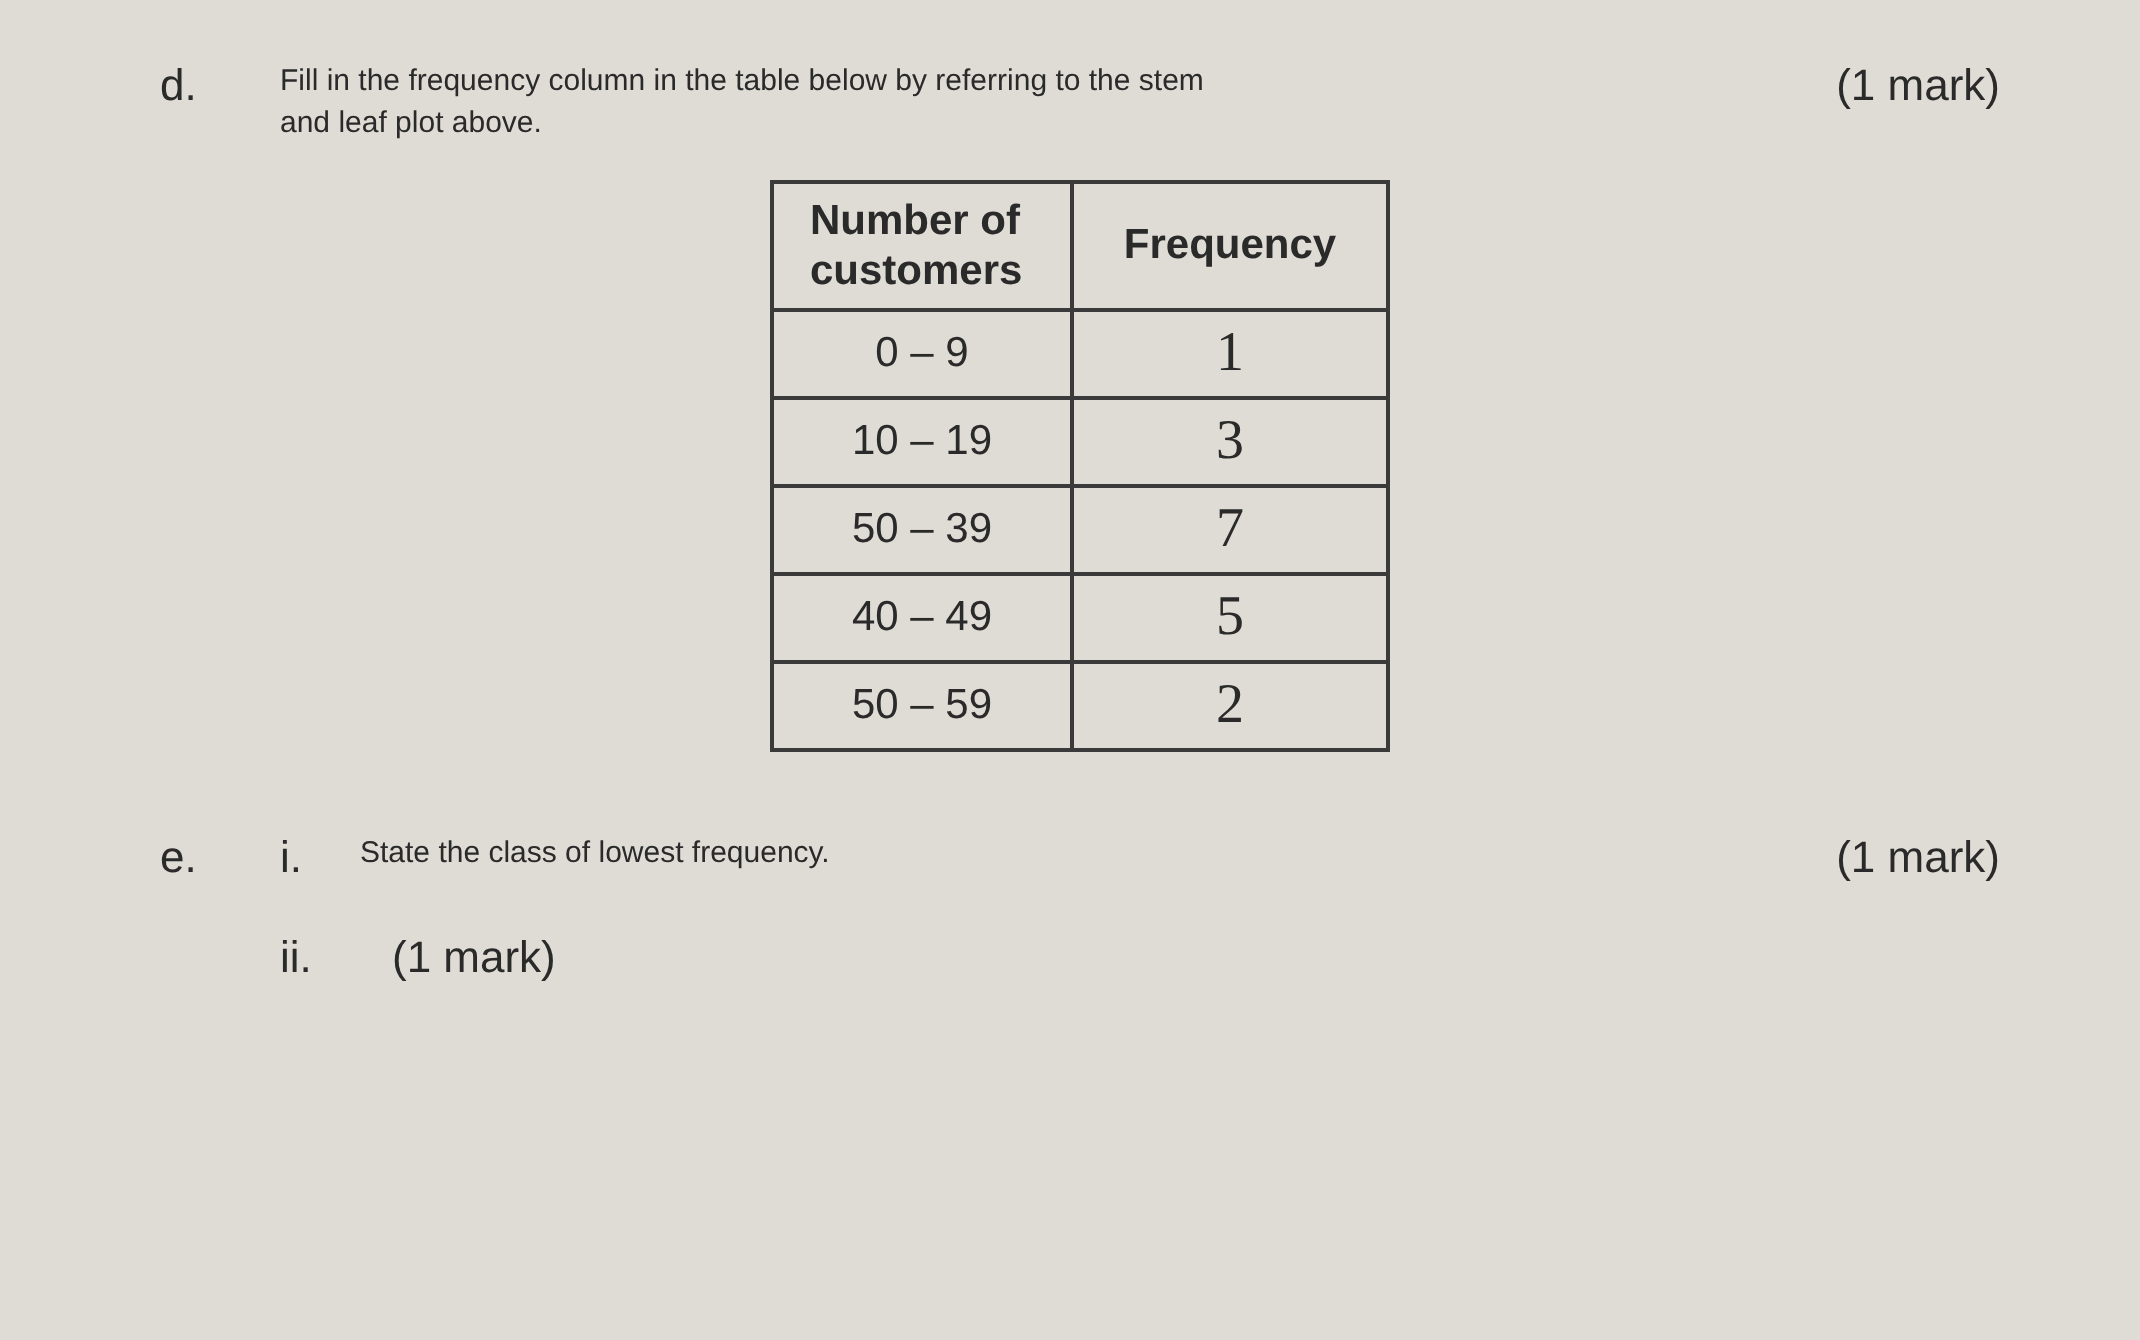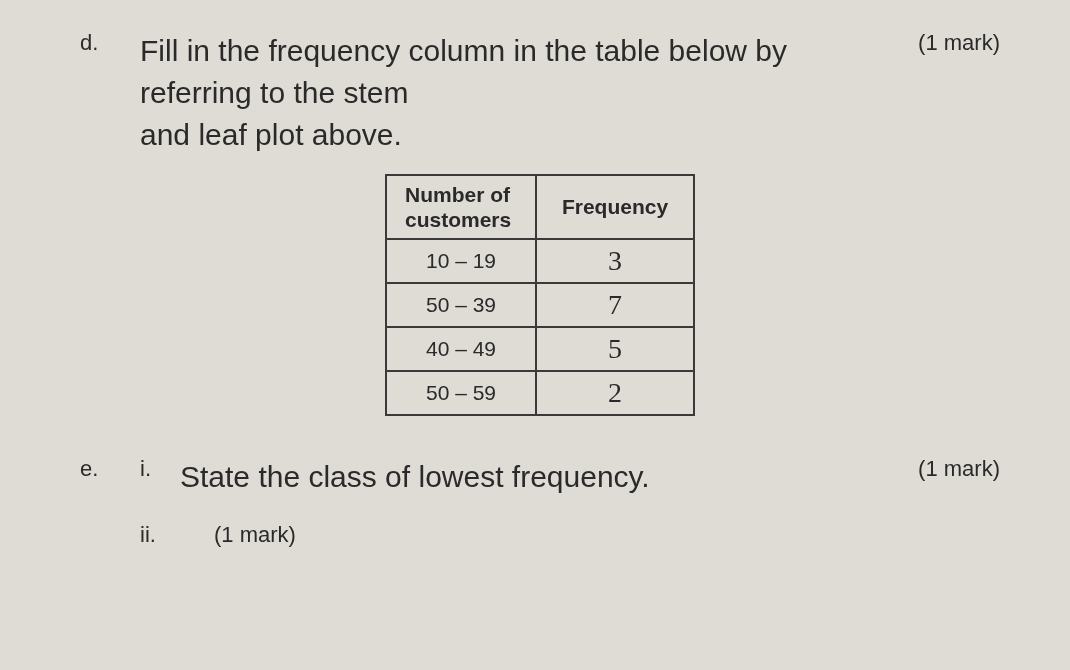--- a/index.html
+++ b/index.html
@@ -25,28 +25,28 @@
       width: 60px;
       font-size: 22px;
       flex-shrink: 0;
     }
     .q-sublabel {
       width: 40px;
       font-size: 22px;
       flex-shrink: 0;
     }
     .q-text {
-      font-size: 30px;
+      font-size: 15px;
       line-height: 1.4;
       flex: 1;
     }
     .q-marks {
       font-size: 22px;
       white-space: nowrap;
-      margin-left: 34px;
+      margin-left: 16px;
     }
     .table-wrap {
       display: flex;
       justify-content: center;
       margin: 18px 0 40px 0;
     }
     table {
       border-collapse: collapse;
       background: #dedcd5;
     }
@@ -106,20 +106,24 @@
     <tbody>
         <tr>
       <th class="header-left">
         <span>Number of customers</span>
       </th>
       <th class="header-right">
         <span>Frequency</span>
       </th>
     </tr>
     <tr>
+      <td class="range-cell">0 – 9</td>
+      <td class="freq-cell">1</td>
+    </tr>
+    <tr>
       <td class="range-cell">10 – 19</td>
       <td class="freq-cell">3</td>
     </tr>
     <tr>
       <td class="range-cell">50 – 39</td>
       <td class="freq-cell">7</td>
     </tr>
     <tr>
       <td class="range-cell">40 – 49</td>
       <td class="freq-cell">5</td>

